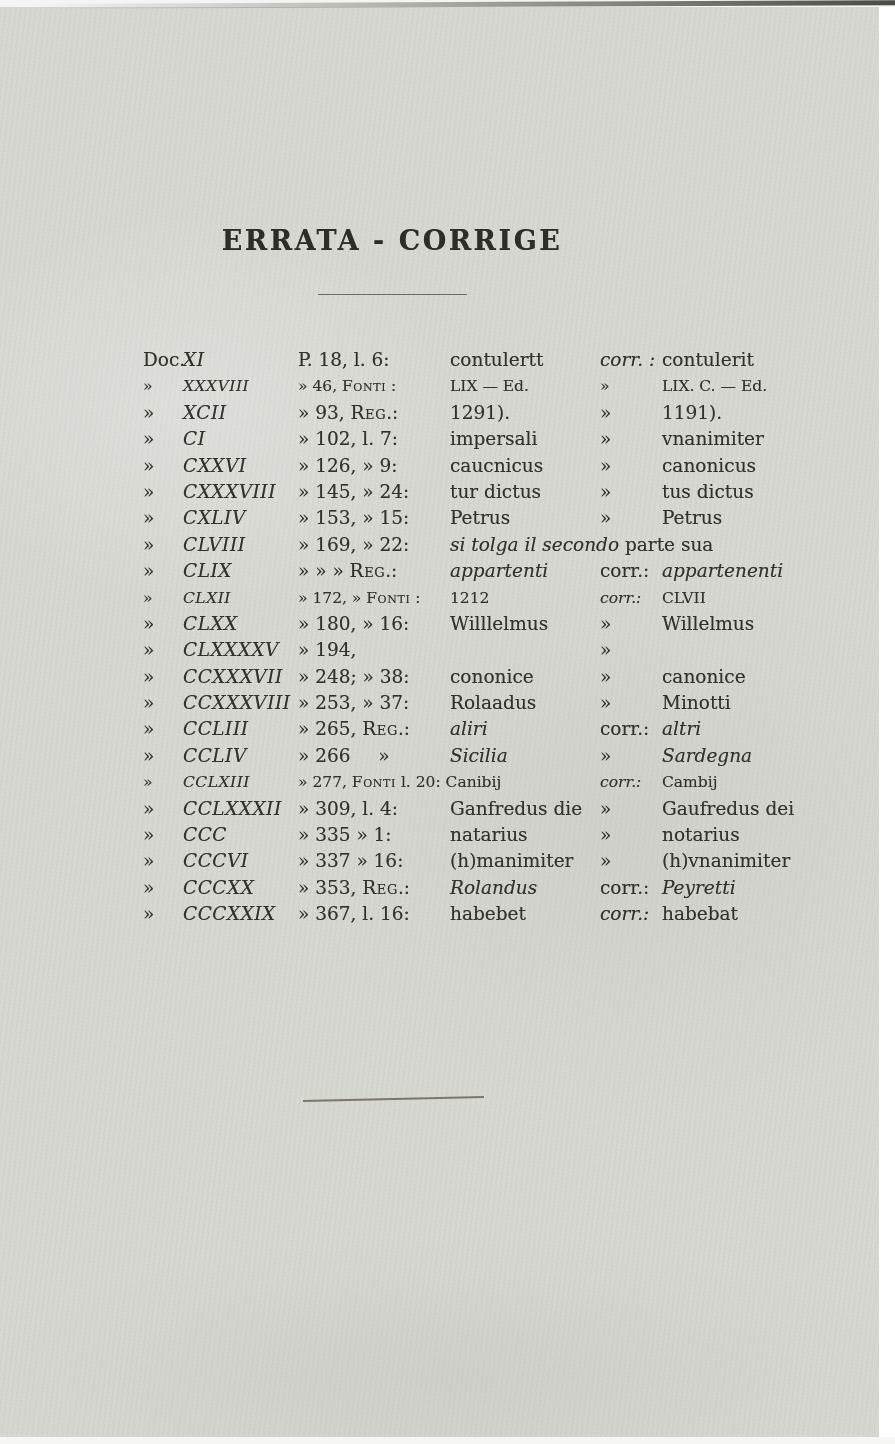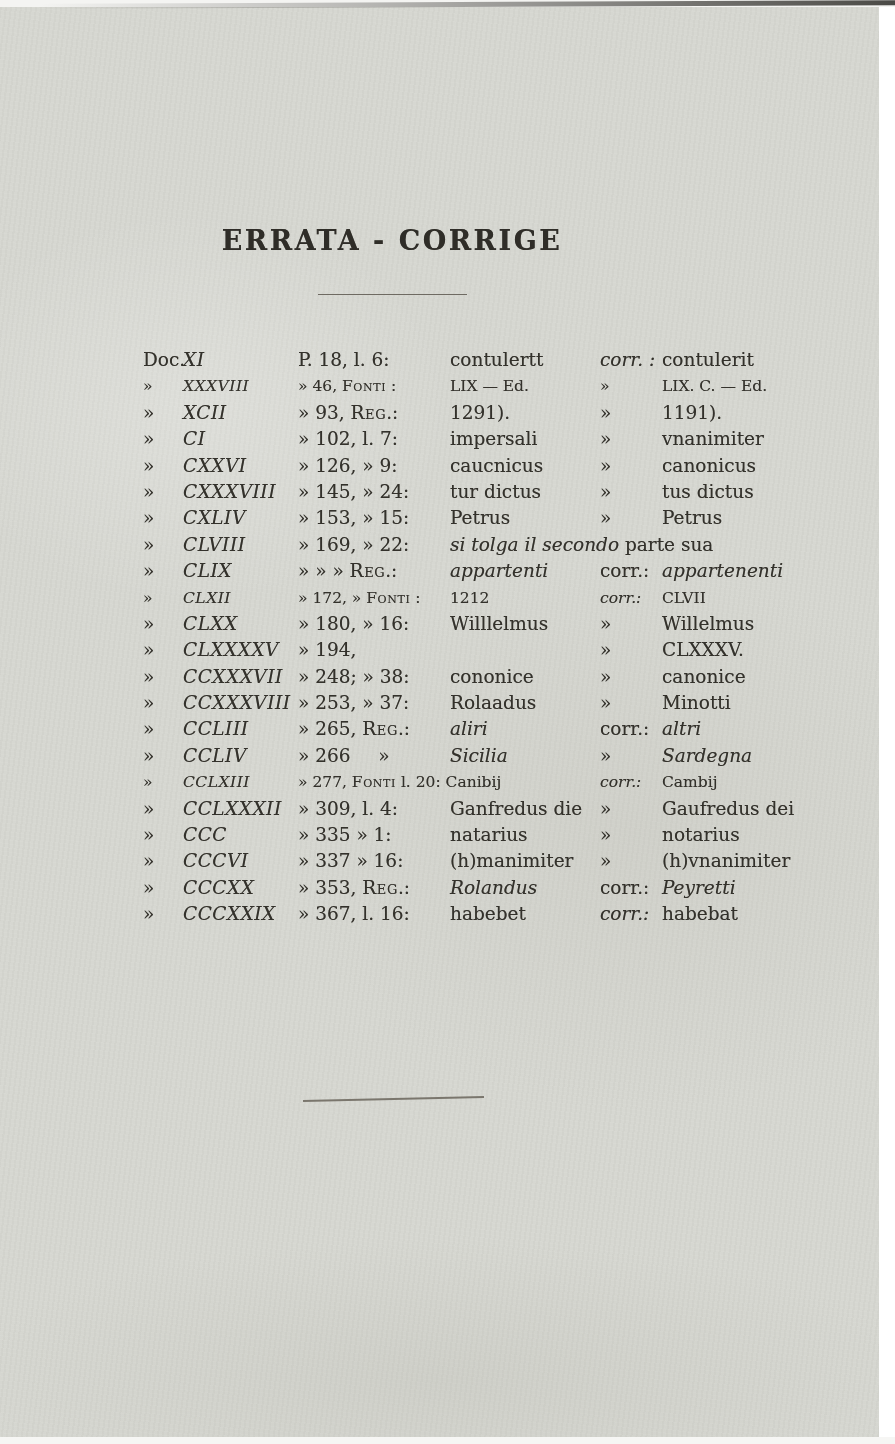--- a/index.html
+++ b/index.html
@@ -163,21 +163,20 @@
     <span class="cE"><span>»</span></span>
     <span class="cF"><span>Willelmus</span></span>
   </div>
 
   <div class="row">
     <span class="cA"><span>»</span></span>
     <span class="cB"><span>CLXXXXV</span></span>
     <span class="cC"><span>» 194,</span></span>
     <span class="cD"></span>
     <span class="cE"><span>»</span></span>
-    <span class="cF"><span>CLXXXV.</span></span>
   </div>
 
   <div class="row">
     <span class="cA"><span>»</span></span>
     <span class="cB"><span>CCXXXVII</span></span>
     <span class="cC"><span>» 248; » 38:</span></span>
     <span class="cD"><span>cononice</span></span>
     <span class="cE"><span>»</span></span>
     <span class="cF"><span>canonice</span></span>
   </div>

